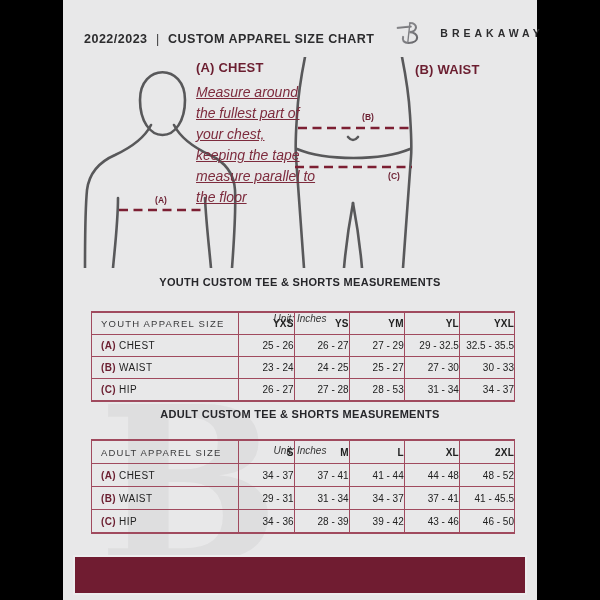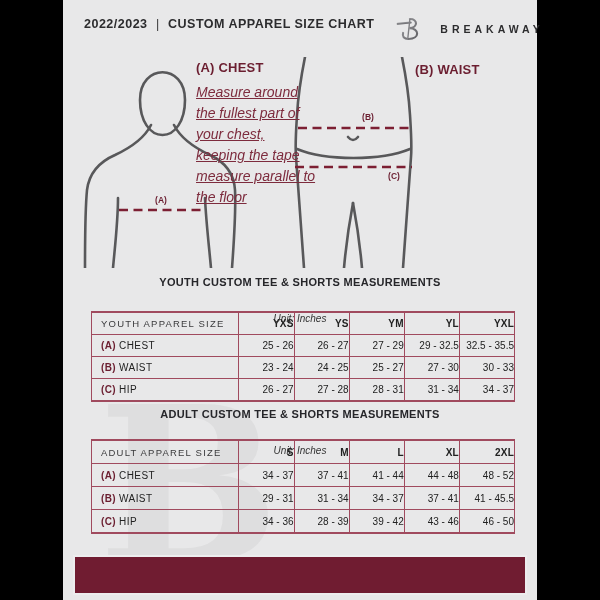--- a/index.html
+++ b/index.html
@@ -2,21 +2,21 @@
 <html style="--page-bg: #e8e8e9; --ink: #2c2c2e; --accent: #701c31; --accent-dark: #6b1e30; --body-red: #7d2b3d; --dash: #7c1f33; --line: #a04a5e;"><head>
 <meta charset="utf-8">
 <style>
   html,body{margin:0;padding:0;background:#000;}
   #canvas{position:relative;width:600px;height:600px;background:#000;overflow:hidden;
           font-family:"Liberation Sans",sans-serif;}
   .page{position:absolute;left:63px;top:0;width:474px;height:600px;background:var(--page-bg,#e8e8e9);}
 
   
   .header{position:absolute;top:16px;left:21px;right:16px;height:30px;
-          display:flex;justify-content:space-between;align-items:flex-start;}
+          display:flex;justify-content:space-between;align-items:flex-end;}
   .title{display:flex;align-items:center;gap:9px;font-weight:bold;font-size:13.5px;
          letter-spacing:.5px;color:var(--ink,#2c2c2e);transform:scaleX(.93);transform-origin:left center;white-space:nowrap;}
   .title .pipe{font-weight:normal;color:#3a3a3c;}
   .brand{display:flex;align-items:center;gap:18px;}
   .brand-name{font-weight:bold;font-size:10.5px;letter-spacing:4px;color:var(--ink,#2c2c2e);}
   .logo{width:26px;height:26px;}
 
   
   .figures{position:absolute;top:55px;left:0;width:474px;height:214px;}
   .torso{position:absolute;left:12px;top:0;}
@@ -154,21 +154,21 @@
             <td>23 - 24</td>
             <td>24 - 25</td>
             <td>25 - 27</td>
             <td>27 - 30</td>
             <td>30 - 33</td>
           </tr>
           <tr>
             <td class="lbl"><b>(C)</b>HIP</td>
             <td>26 - 27</td>
             <td>27 - 28</td>
-            <td>28 - 31</td>
+            <td>28 - 53</td>
             <td>31 - 34</td>
             <td>34 - 37</td>
           </tr>
         </tbody>
     </table>
 
     <div class="section-title" id="adult-title">ADULT CUSTOM TEE &amp; SHORTS MEASUREMENTS</div>
     <div class="unit" id="adult-unit">Unit: Inches</div>
     <table class="size-table" id="adult-tbl">
       <thead>

